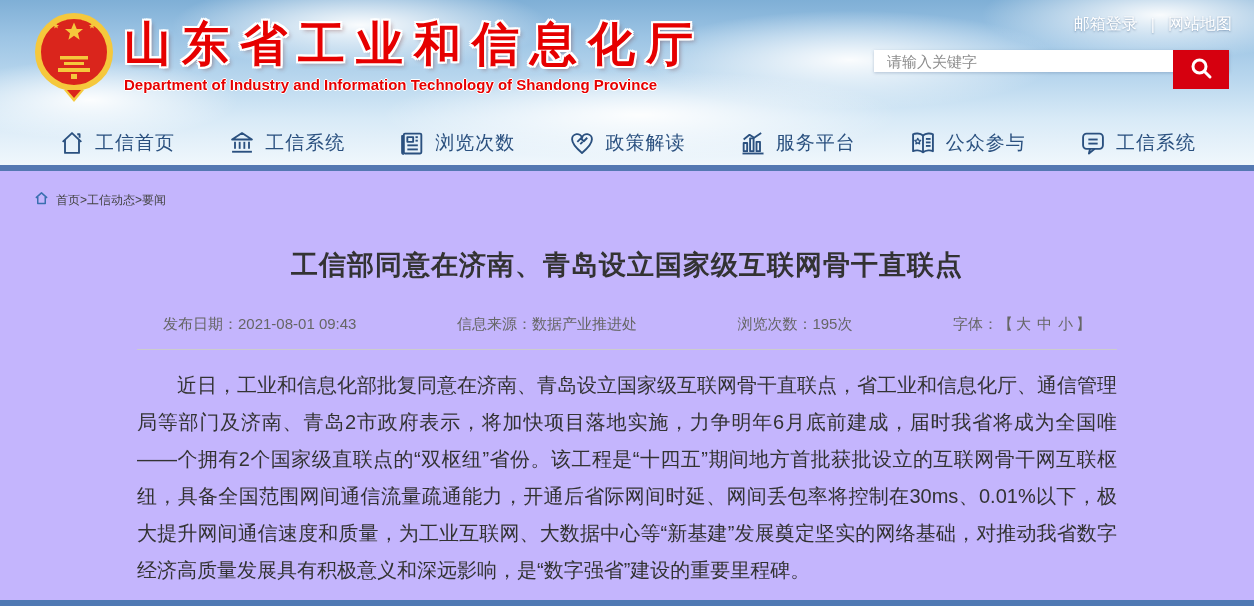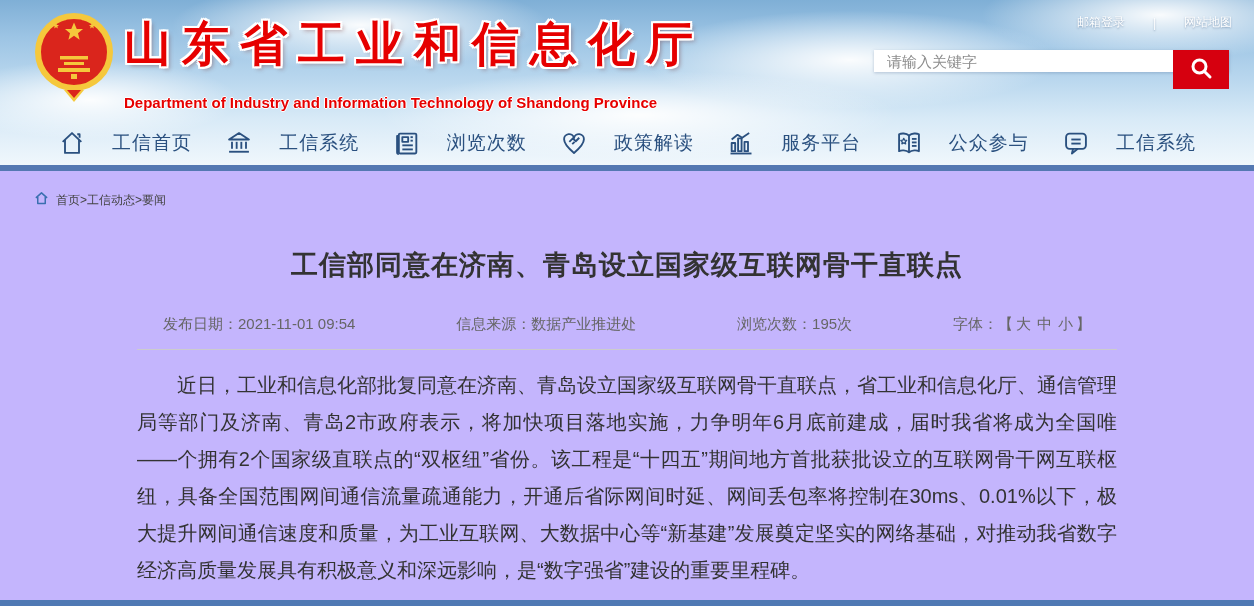--- a/index.html
+++ b/index.html
@@ -16,39 +16,39 @@
   .c2 { left:640px; top:10px;  width:420px; height:100px; }
   .c3 { left:-60px; top:60px;  width:300px; height:80px; }
   .c4 { left:980px; top:-30px; width:360px; height:90px; }
   .c5 { left:380px; top:70px;  width:520px; height:90px; }
 
   .header-row { position:relative; height:114px; }
   .emblem { position:absolute; left:34px; top:8px; }
   .brand { position:absolute; left:124px; top:18px; }
   .site-title { font-size:47px; font-weight:bold; color:#e60000; letter-spacing:11px; line-height:1.1;
     text-shadow:-2px 0 #fff,2px 0 #fff,0 -2px #fff,0 2px #fff,2px 2px #fff,-2px -2px #fff,2px -2px #fff,-2px 2px #fff,3px 3px 4px rgba(120,60,60,.45); }
-  .site-sub { margin-top:24px; font-size:15px; font-weight:bold; color:#e60000;
+  .site-sub { margin-top:6px; font-size:15px; font-weight:bold; color:#e60000;
     text-shadow:-1px 0 #fff,1px 0 #fff,0 1px #fff,0 -1px #fff; }
 
-  .top-links { position:absolute; right:22px; top:14px; font-size:12px; color:#fff; display:flex; gap:28px; align-items:center;
+  .top-links { position:absolute; right:22px; top:14px; font-size:16px; color:#fff; display:flex; gap:13px; align-items:center;
     text-shadow:0 1px 2px rgba(60,90,130,.5); }
   .top-links a { color:#fff; text-decoration:none; cursor:pointer; }
   .top-sep { opacity:.9; }
 
   .search { position:absolute; right:25px; top:50px; display:flex; width:355px; height:22px;
     box-shadow:0 1px 3px rgba(80,110,150,.35); }
   .search input { flex:1; border:none; outline:none; padding:0 13px; font-size:15px; color:#333; background:#fff; }
   .search input::placeholder { color:#8c8c8c; }
   .search-btn { width:56px; height:39px; background:#d6000f; border:none; cursor:pointer;
     display:flex; align-items:center; justify-content:center; }
 
   
   .nav-row { position:relative; height:57px; display:flex; align-items:center;
     justify-content:space-between; padding:0 58px; }
-  .nav-item { display:flex; align-items:center; gap:26px; cursor:pointer; color:#2a507f; }
+  .nav-item { display:flex; align-items:center; gap:9px; cursor:pointer; color:#2a507f; }
   .nav-item .lbl { font-size:19px; letter-spacing:1px; }
   .nav-item svg { display:block; }
 
   
   .breadcrumb { display:flex; align-items:center; gap:7px; margin:20px 0 0 34px; font-size:12px; color:#444; }
   .breadcrumb a { color:#444; text-decoration:none; cursor:pointer; }
 
   
   .content { width:980px; margin:8px auto; }
   .art-title { margin-top:38px; text-align:center; font-size:27px; font-weight:bold; color:#333; letter-spacing:1px; }
@@ -211,21 +211,21 @@
           <path d="M6 9.5 V20 H18 V9.5"></path>
       </svg></span>
     <a>首页&gt;工信动态&gt;要闻</a>
   </div>
 
   <div class="content">
     <div class="art-title">工信部同意在济南、青岛设立国家级互联网骨干直联点</div>
 
     <div class="meta">
       <span class="item">
-        <span>发布日期：</span><span>2021-11-01 09:54</span>
+        <span>发布日期：</span><span>2021-08-01 09:43</span>
       </span>
       <span class="item">
         <span>信息来源：</span><span>数据产业推进处</span>
       </span>
       <span class="item">
         <span>浏览次数：</span><span>195次</span>
       </span>
       <span class="item font-ctrl">
         <span>字体：</span><span>【</span><span class="sz">大</span><span class="sz">中</span><span class="sz">小</span><span>】</span>
       </span>

